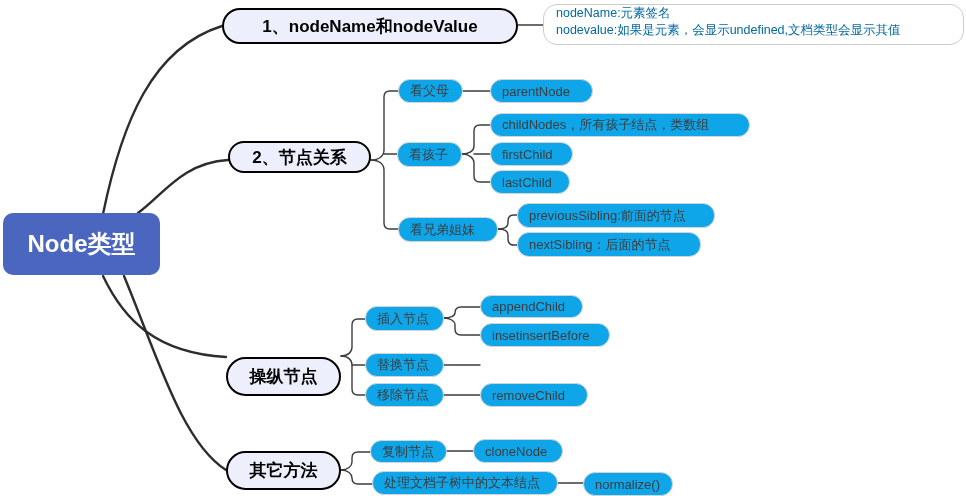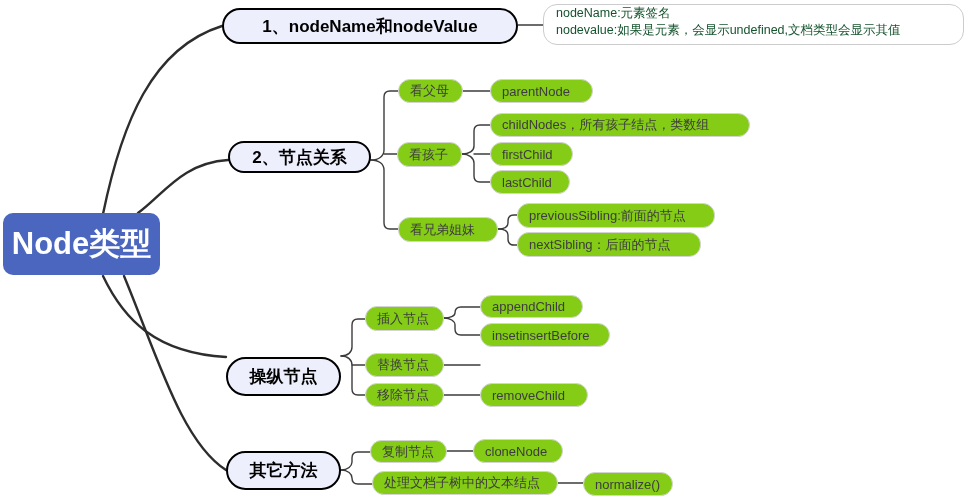--- a/index.html
+++ b/index.html
@@ -14,43 +14,43 @@
   .node{
     position:absolute;
     display:flex;align-items:center;justify-content:center;
     box-sizing:border-box;
     white-space:nowrap;
   }
   .root{
     background:#4A66BE;
     border-radius:10px;
     color:#ffffff;
-    font-size:31px;font-weight:bold;
+    font-size:24px;font-weight:bold;
   }
   .branch{
     background:#EDEFFC;
     border:2px solid #000000;
     border-radius:20px;
     color:#000000;
     font-size:17px;font-weight:bold;
   }
   .leaf{
-    background:#84cc16;
+    background:#0ea5e9;
     border:1px solid #D4D4D4;
     border-radius:12px;
     color:#3D3D3D;
     font-size:13px;
     padding:0 11px;
     justify-content:flex-start;
   }
   .note{
     background:#ffffff;
     border:1px solid #CCCCCC;
     border-radius:14px;
-    color:#14532d;
+    color:#0369a1;
     font-size:12.5px;
     line-height:17px;
     padding:0 12px;
     justify-content:flex-start;
     flex-direction:column;
     align-items:flex-start;
   }
   .note span{display:block;}
 </style>
 </head>

